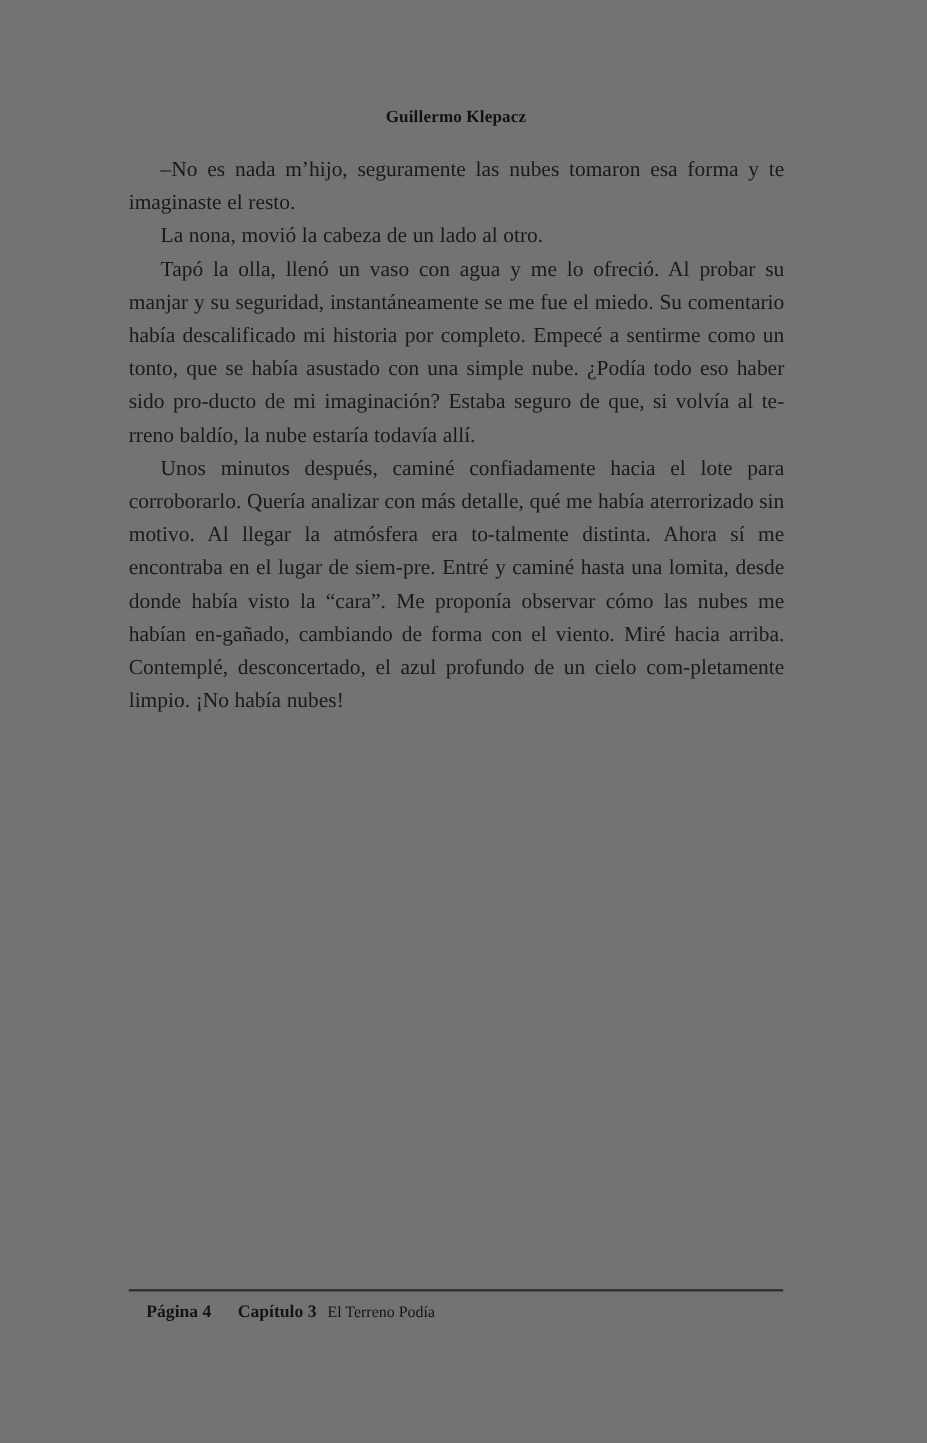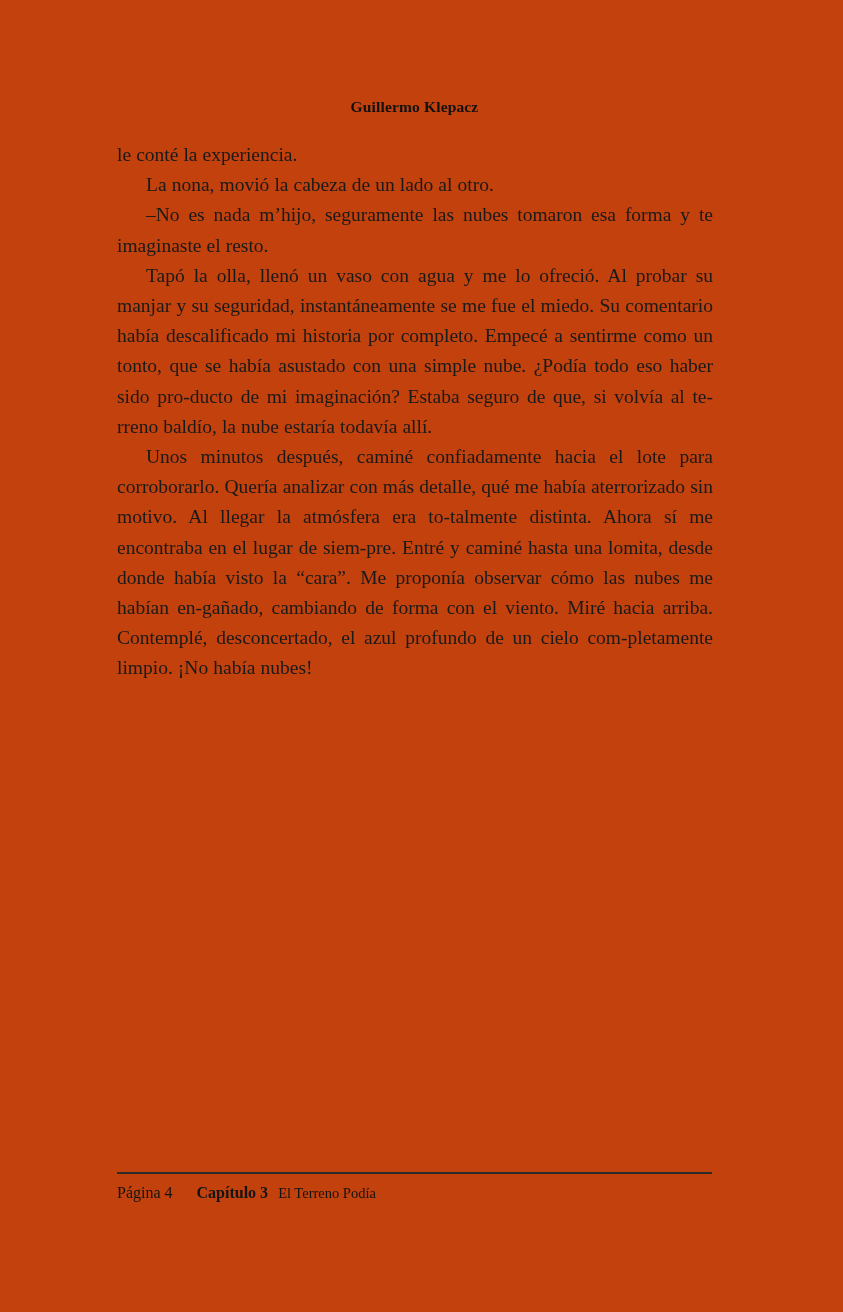--- a/index.html
+++ b/index.html
@@ -15,21 +15,21 @@
     color: #1a1a1a;
     -webkit-font-smoothing: antialiased;
   }
 
   .page {
     position: absolute;
     left: 0;
     top: 0;
     width: 843px;
     height: 1312px;
-    background: #c2410c;
+    background: #737373;
     overflow: hidden;
   }
 
   
   .running-head {
     position: absolute;
     left: 117px;
     top: 98px;
     width: 595px;
     text-align: center;
@@ -76,22 +76,23 @@
     position: absolute;
     left: 117px;
     top: 1184px;
     width: 595px;
     display: flex;
     align-items: baseline;
     white-space: nowrap;
   }
   .footer .page-label {
     font-size: 16px;
-    font-weight: normal;
+    font-weight: bold;
     color: #141414;
+    margin-left: 16px;
   }
   .footer .chapter-label {
     font-size: 16px;
     font-weight: bold;
     color: #141414;
     margin-left: 24px;
   }
   .footer .chapter-title {
     font-size: 14.5px;
     font-weight: normal;
@@ -100,23 +101,22 @@
   }
 </style>
 </head>
 <body>
 
 <div class="page">
 
   <div class="running-head">Guillermo Klepacz</div>
 
   <div class="textblock">
-    <p class="para">le conté la experiencia.</p>
+    <p class="para indent">–No es nada m’hijo, seguramente las nubes tomaron esa forma y te imaginaste el resto.</p>
     <p class="para indent">La nona, movió la cabeza de un lado al otro.</p>
-    <p class="para indent">–No es nada m’hijo, seguramente las nubes tomaron esa forma y te imaginaste el resto.</p>
     <p class="para indent">Tapó la olla, llenó un vaso con agua y me lo ofreció. Al probar su manjar y su seguridad, instantáneamente se me fue el miedo. Su comentario había descalificado mi historia por completo. Empecé a sentirme como un tonto, que se había asustado con una simple nube. ¿Podía todo eso haber sido pro-ducto de mi imaginación? Estaba seguro de que, si volvía al te-rreno baldío, la nube estaría todavía allí.</p>
     <p class="para indent">Unos minutos después, caminé confiadamente hacia el lote para corroborarlo. Quería analizar con más detalle, qué me había aterrorizado sin motivo. Al llegar la atmósfera era to-talmente distinta. Ahora sí me encontraba en el lugar de siem-pre. Entré y caminé hasta una lomita, desde donde había visto la “cara”. Me proponía observar cómo las nubes me habían en-gañado, cambiando de forma con el viento. Miré hacia arriba. Contemplé, desconcertado, el azul profundo de un cielo com-pletamente limpio. ¡No había nubes!</p>
   </div>
 
   <div class="footer-rule"></div>
 
   <div class="footer">
     <span class="page-label">Página 4</span>
     <span class="chapter-label">Capítulo 3</span>
     <span class="chapter-title">El Terreno Podía</span>

